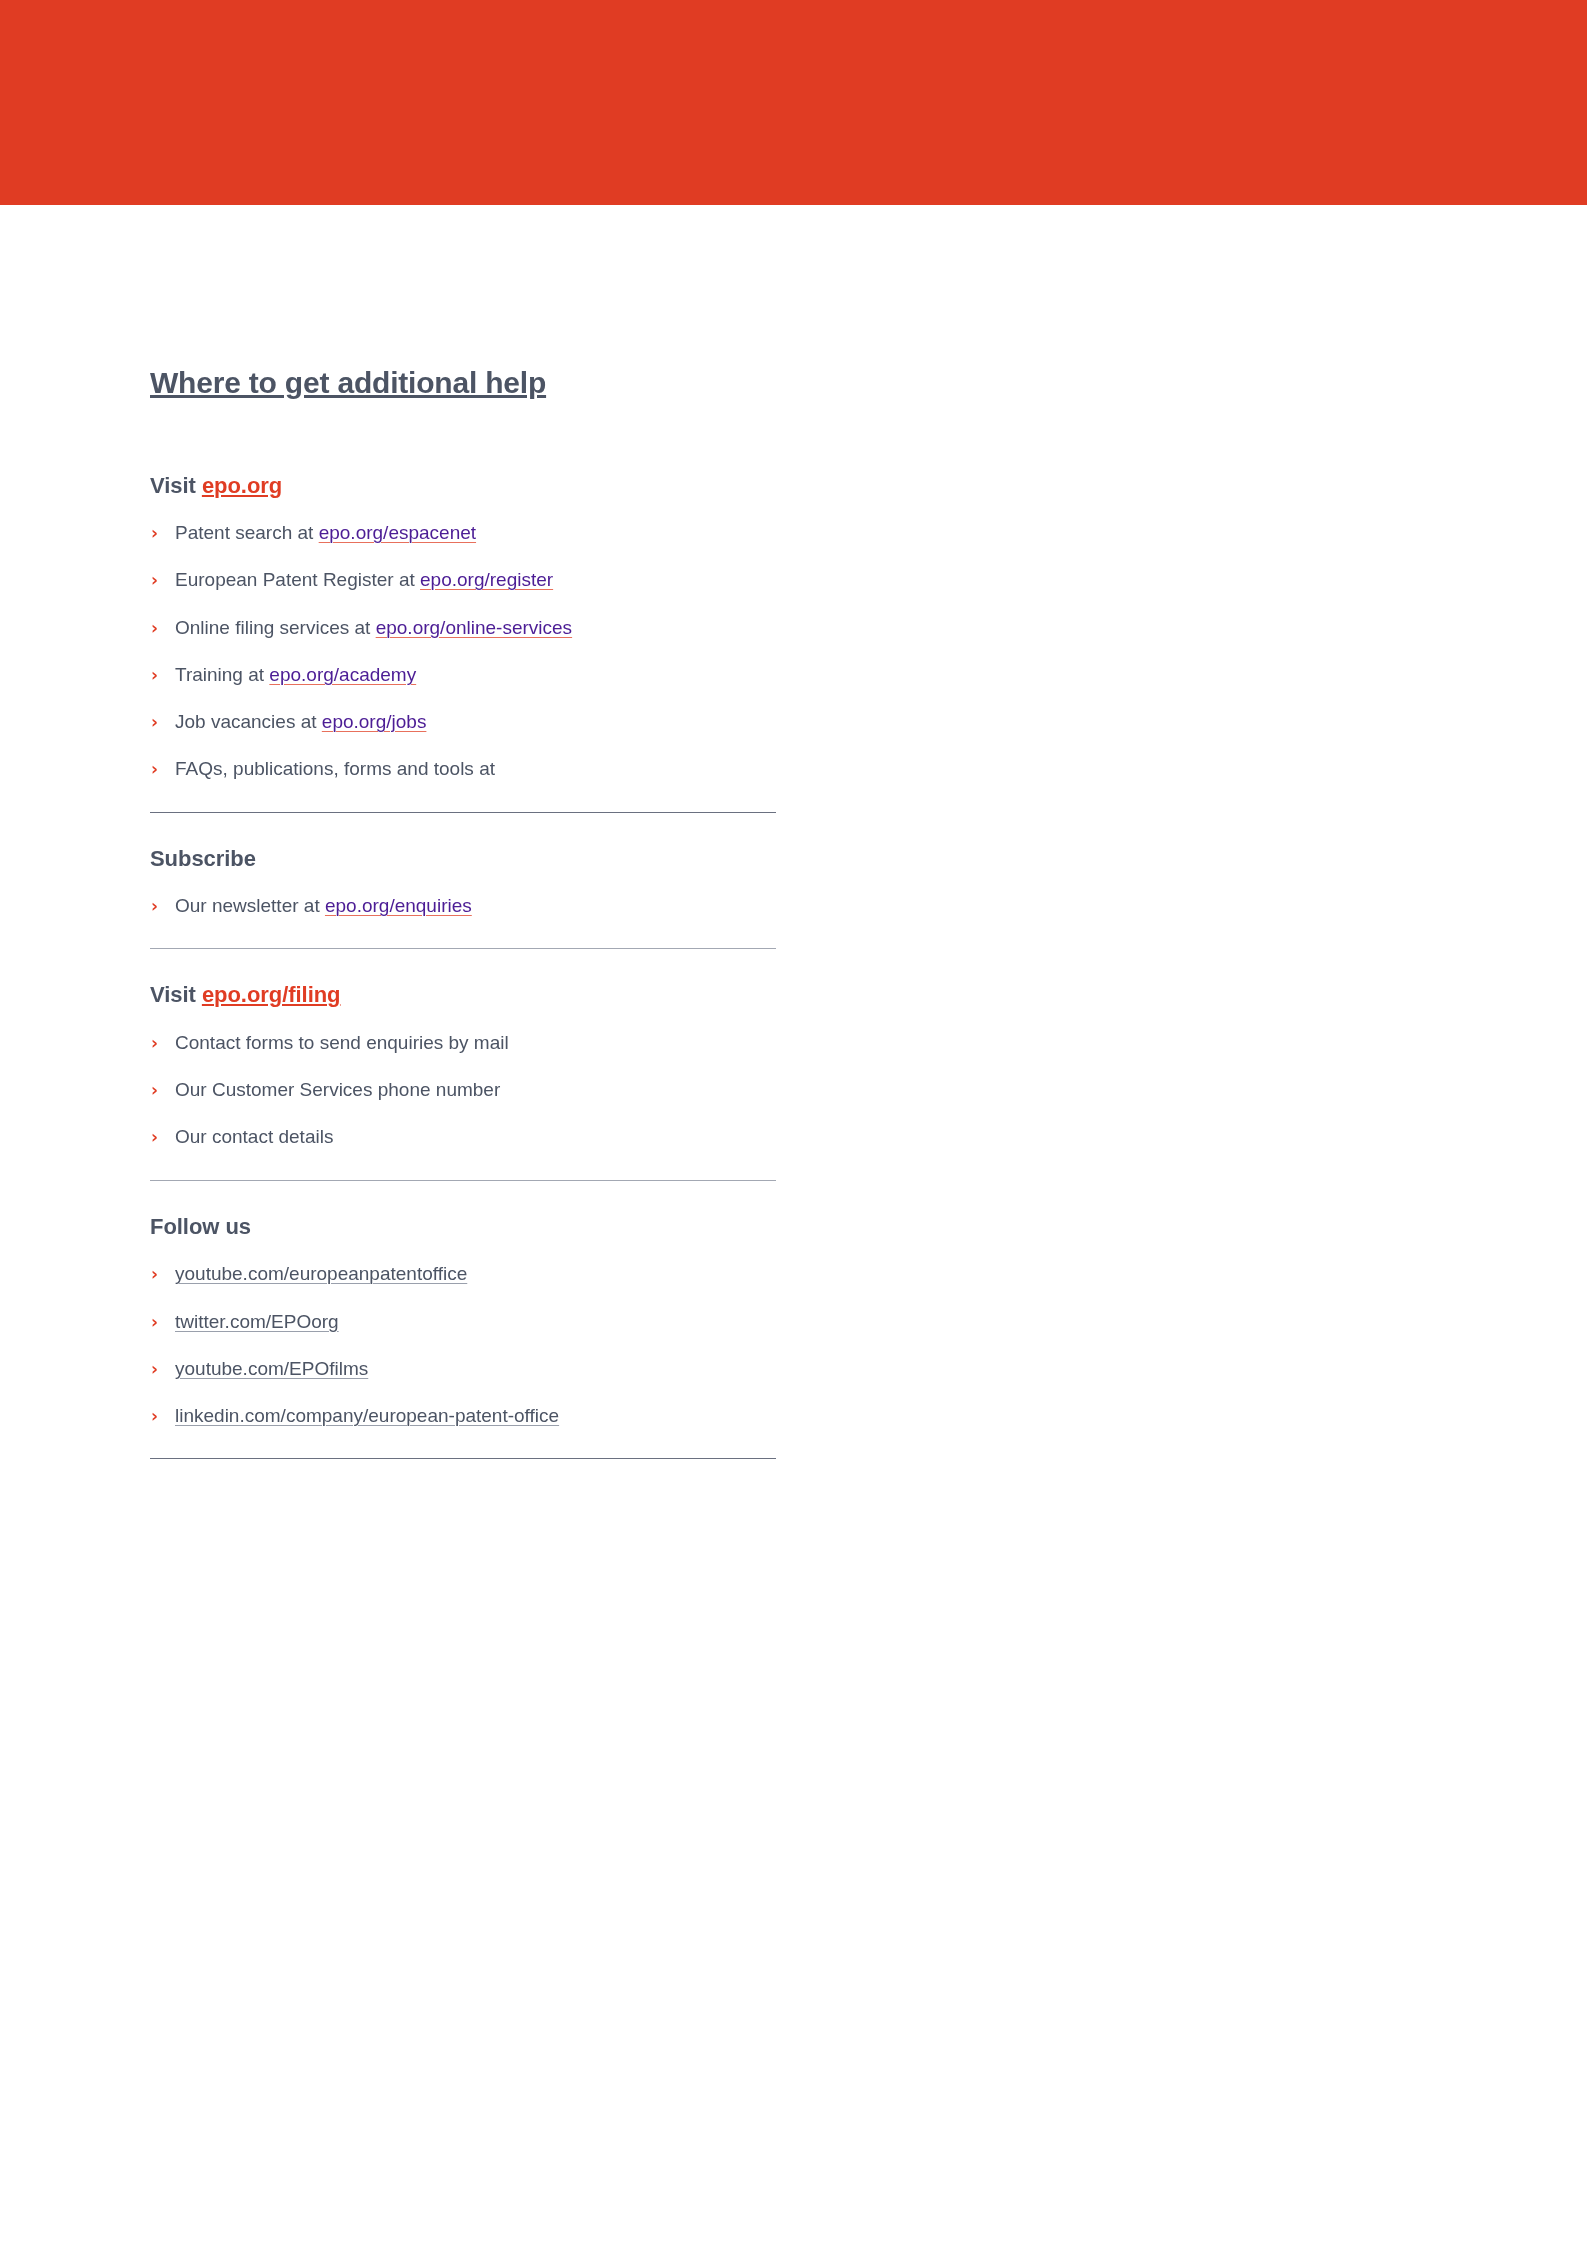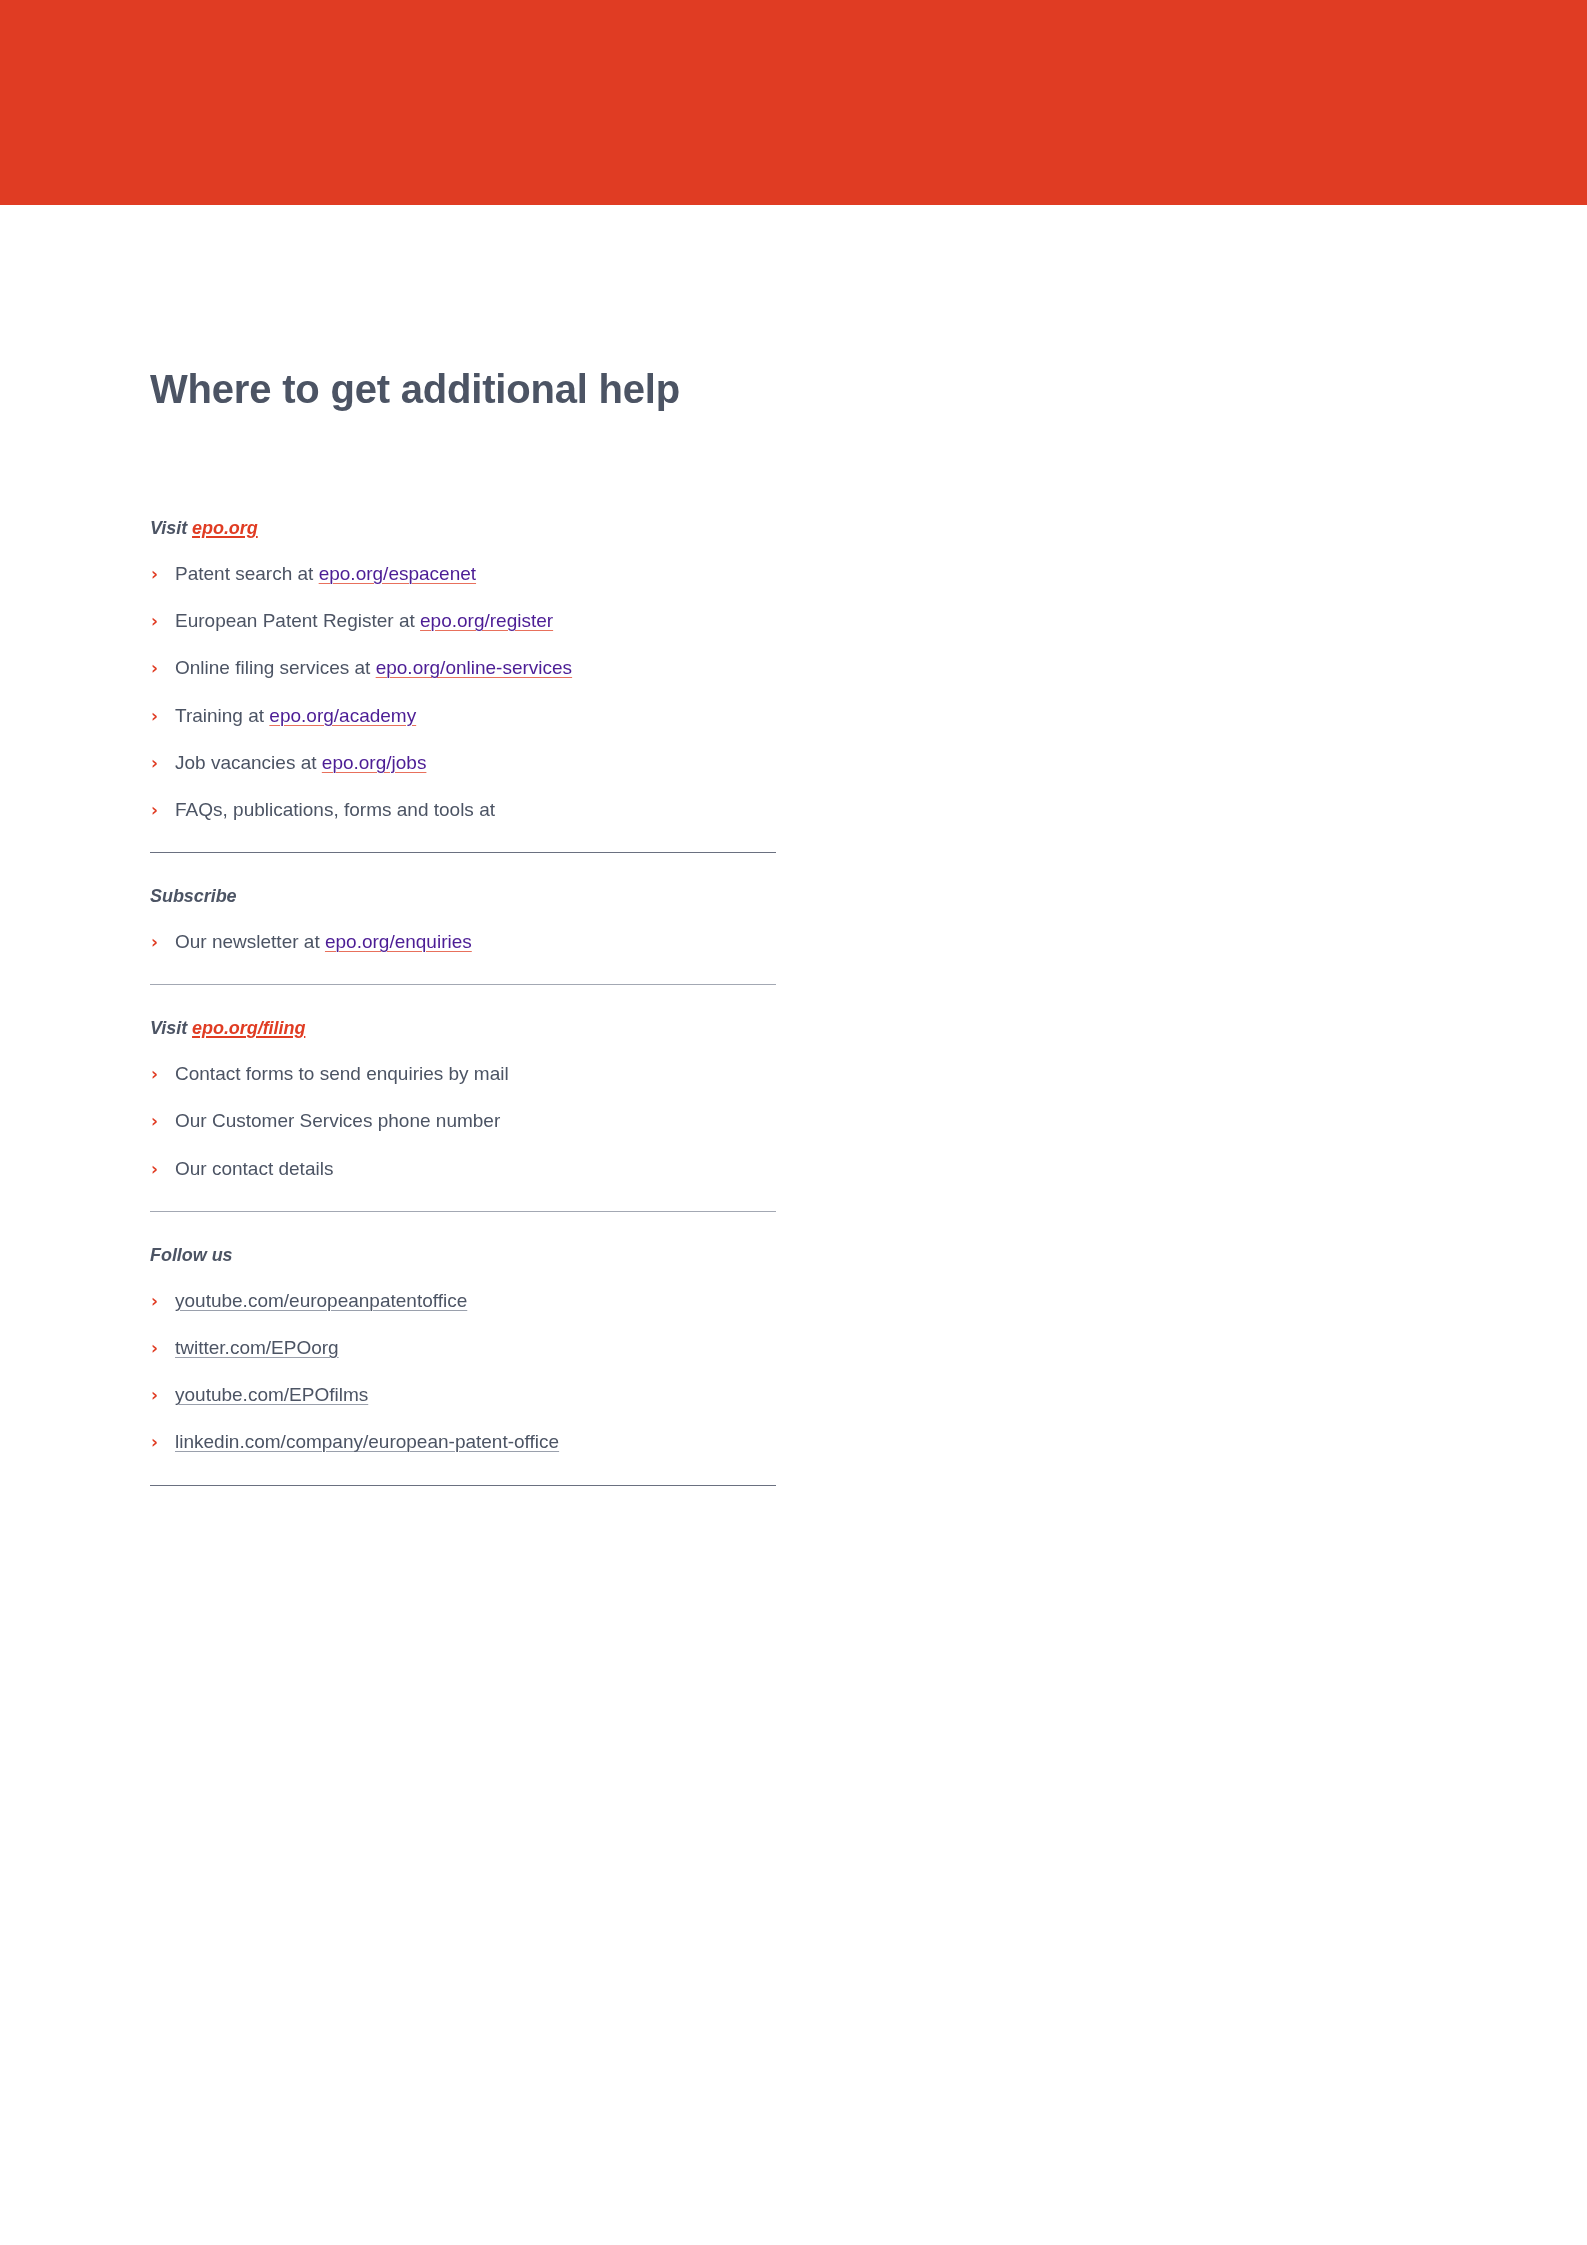--- a/index.html
+++ b/index.html
@@ -34,39 +34,39 @@
 
   
   .content {
     position: absolute;
     left: 150px;
     top: 366px;
     width: 630px;
   }
 
   .page-title {
-    font-size: 40px;
+    font-size: 30px;
     font-weight: bold;
     color: #4c5464;
     letter-spacing: -0.2px;
     line-height: 1.15;
-    margin-bottom: 106px;
+    margin-bottom: 72px;
+    text-decoration: underline;
   }
 
   
   .section { width: 626px; }
 
   .section-heading {
-    font-size: 18px;
+    font-size: 22px;
     font-weight: bold;
     color: #4c5464;
     line-height: 1.2;
     margin-bottom: 22px;
     letter-spacing: -0.05px;
-    font-style: italic;
   }
 
   .section-heading .link-bold {
     color: #e03c23;
     text-decoration: underline;
     text-decoration-color: #e03c23;
     text-underline-offset: 2px;
     text-decoration-thickness: 1.5px;
     font-weight: bold;
   }

